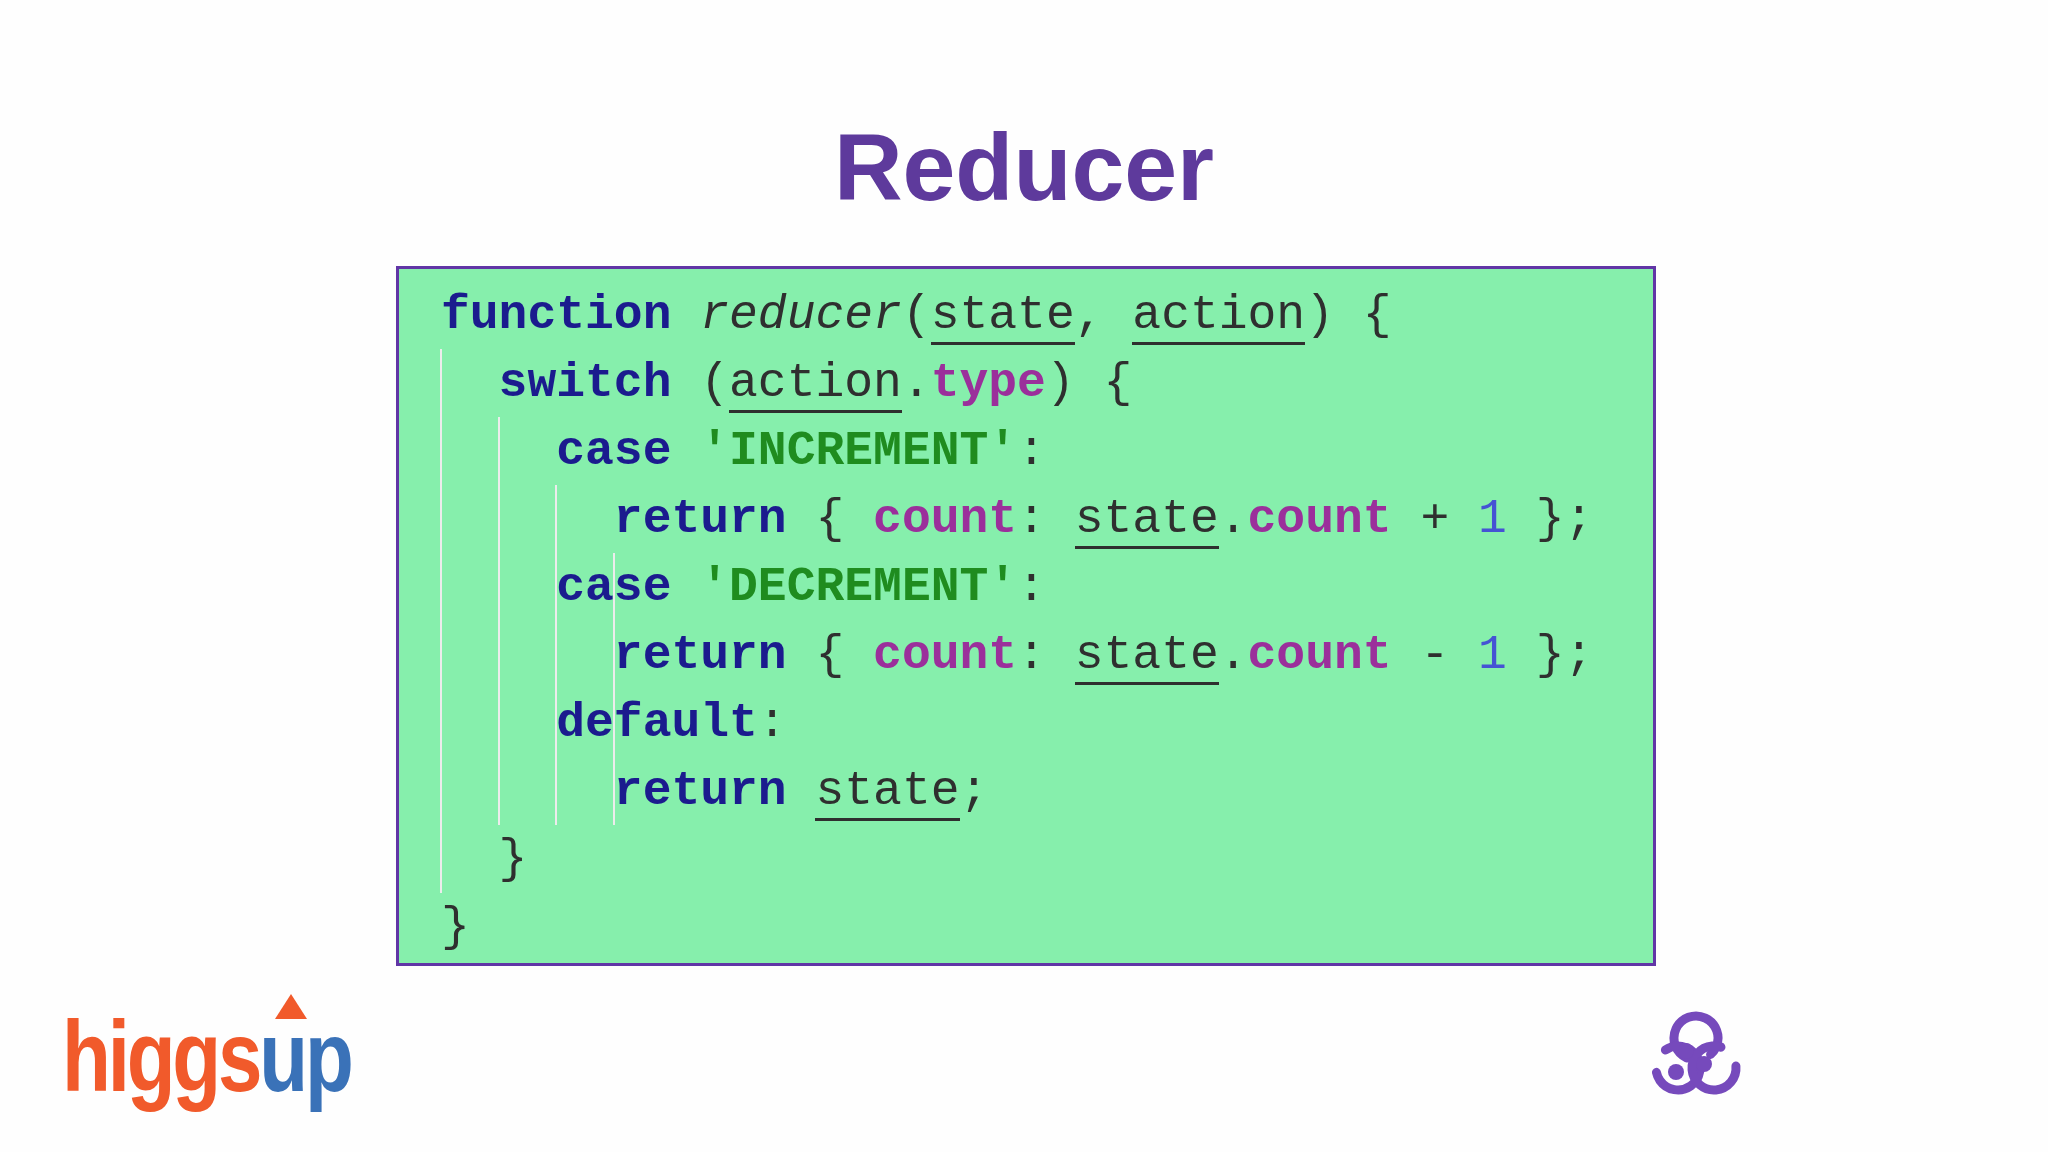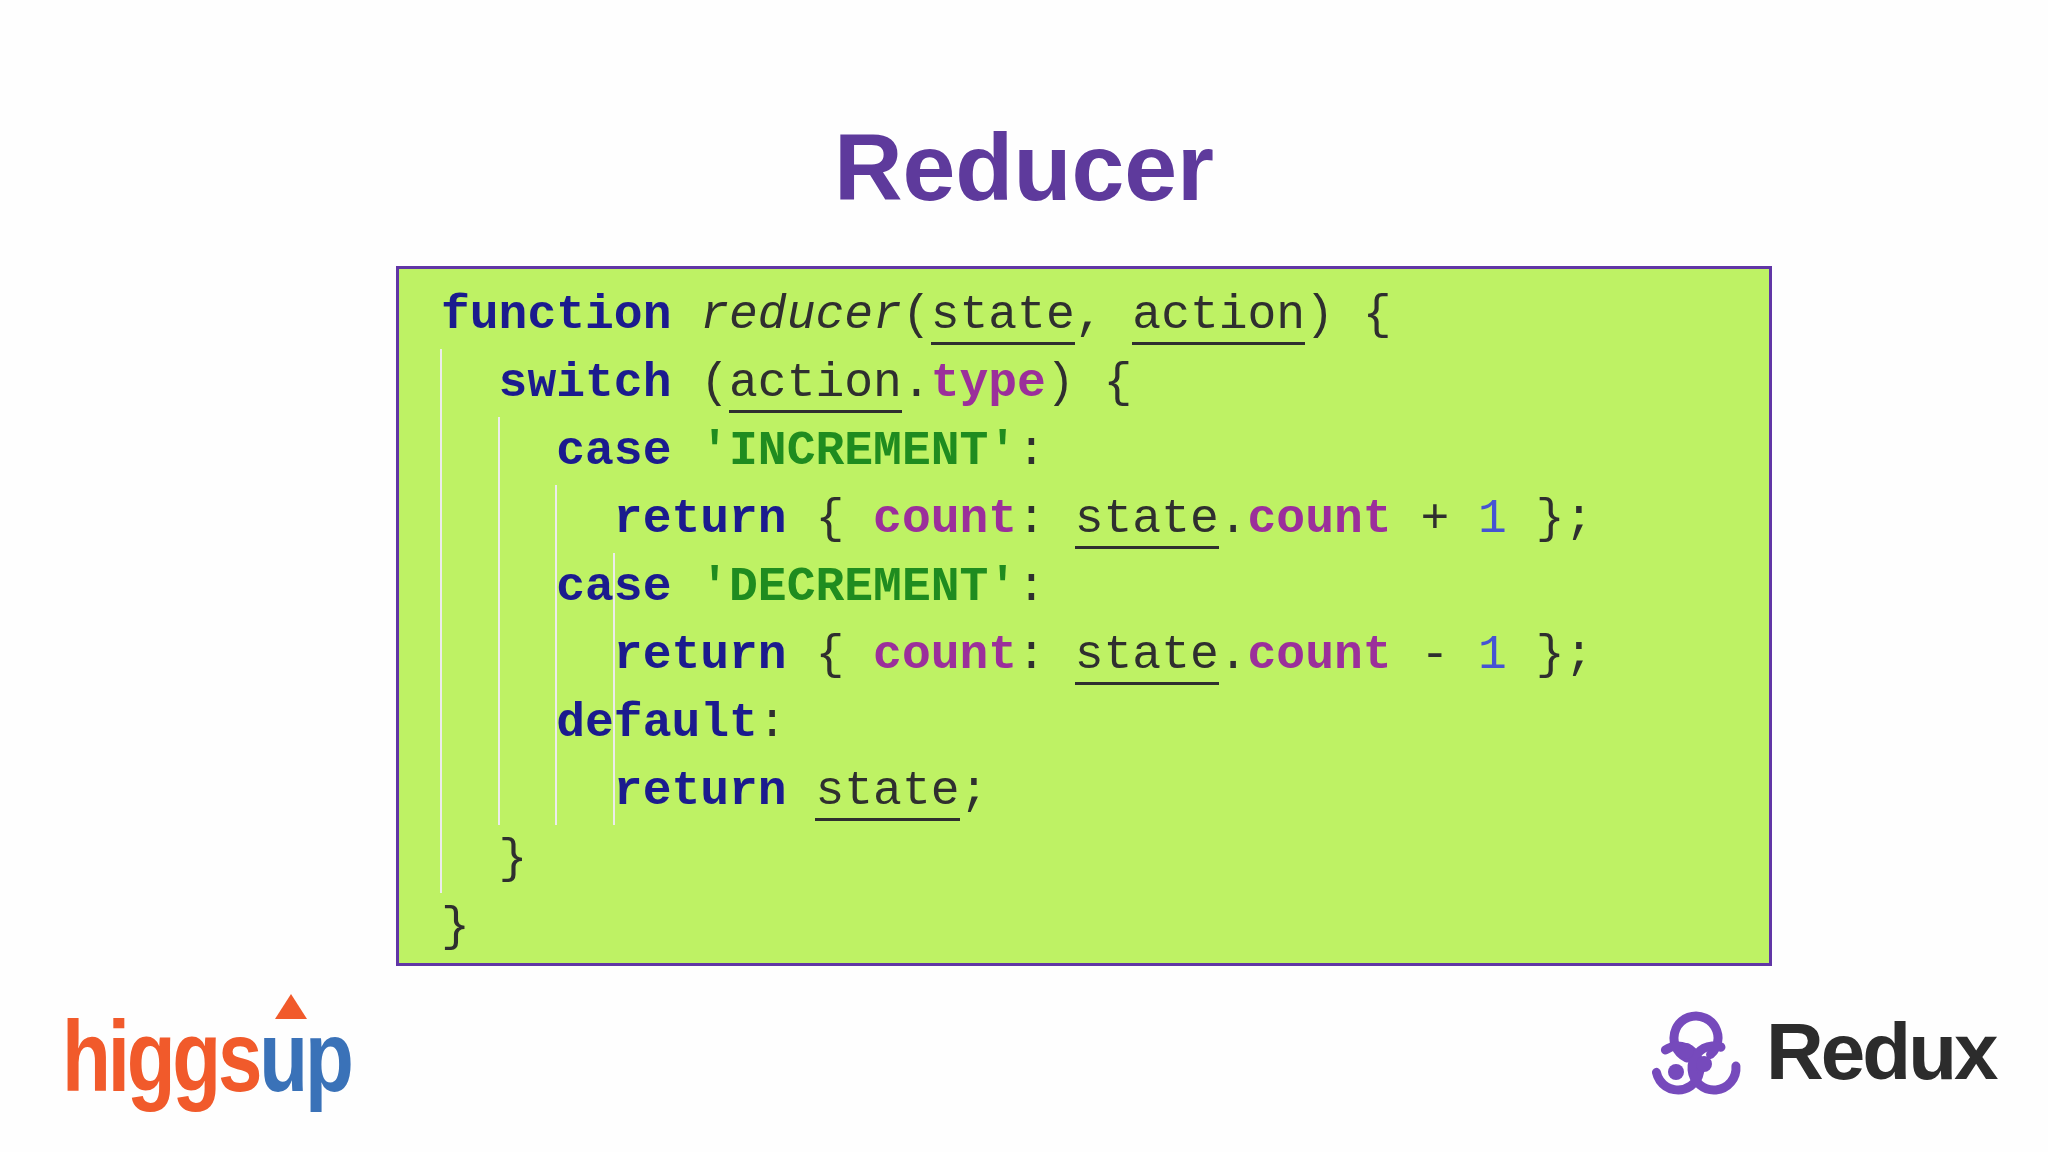--- a/index.html
+++ b/index.html
@@ -10,24 +10,24 @@
     position:relative;overflow:hidden;
   }
   .title{
     position:absolute;top:120px;left:0;width:2048px;
     margin:0;text-align:center;
     font-size:95px;line-height:1;font-weight:700;
     color:var(--title-color);
     letter-spacing:0px;
   }
   .codebox{
-    position:absolute;left:396px;top:266px;width:1376px;height:700px;
+    position:absolute;left:396px;top:266px;width:1260px;height:700px;
     box-sizing:border-box;
     border:3px solid var(--border-color);
-    background:#bef264;
+    background:#86efac;
   }
   .guide{position:absolute;width:2px;background:#ececec;}
   .g0{left:41px;top:80px;height:544px;}
   .g1{left:99px;top:148px;height:408px;}
   .g2{left:156px;top:216px;height:340px;}
   .g3{left:214px;top:284px;height:272px;}
   pre.code{
     position:absolute;left:0;top:0;margin:0;
     padding:12px 0 0 42px;
     font-family:"Liberation Mono", monospace;
@@ -96,14 +96,13 @@
       <circle cx="48" cy="32" r="22" stroke-dasharray="112 27" transform="rotate(115 48 32)"></circle>
       <circle cx="30" cy="62" r="22" stroke-dasharray="112 27" transform="rotate(235 30 62)"></circle>
       <circle cx="66" cy="62" r="22" stroke-dasharray="112 27" transform="rotate(-5 66 62)"></circle>
     </g>
     <g fill="#764abc">
       <circle cx="38" cy="45" r="8"></circle>
       <circle cx="28" cy="66" r="8"></circle>
       <circle cx="56" cy="58" r="8"></circle>
     </g>
   </svg>
-  <span class="redux-text">Redux</span>
 </div>
 
 </body></html>

